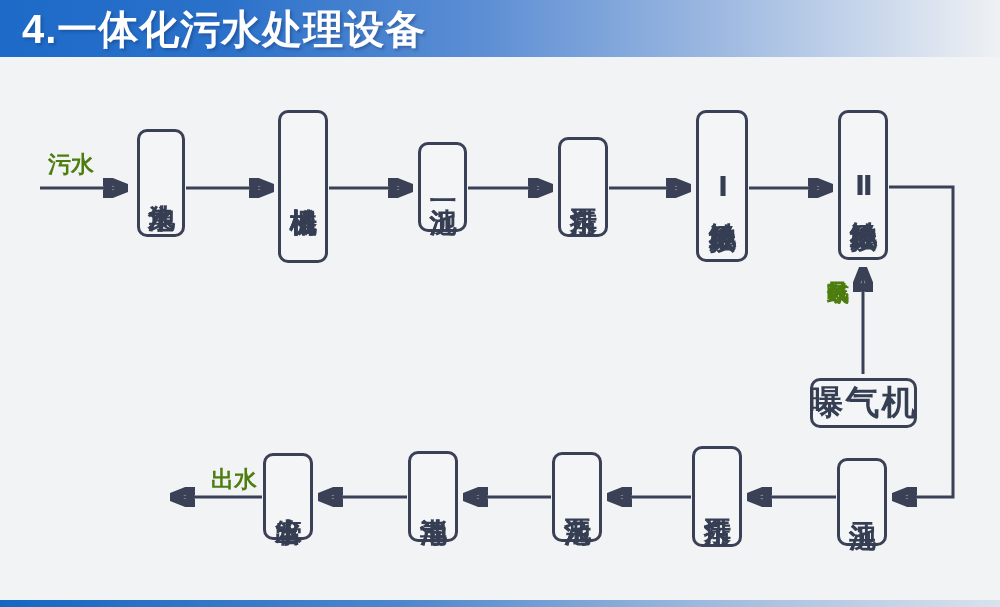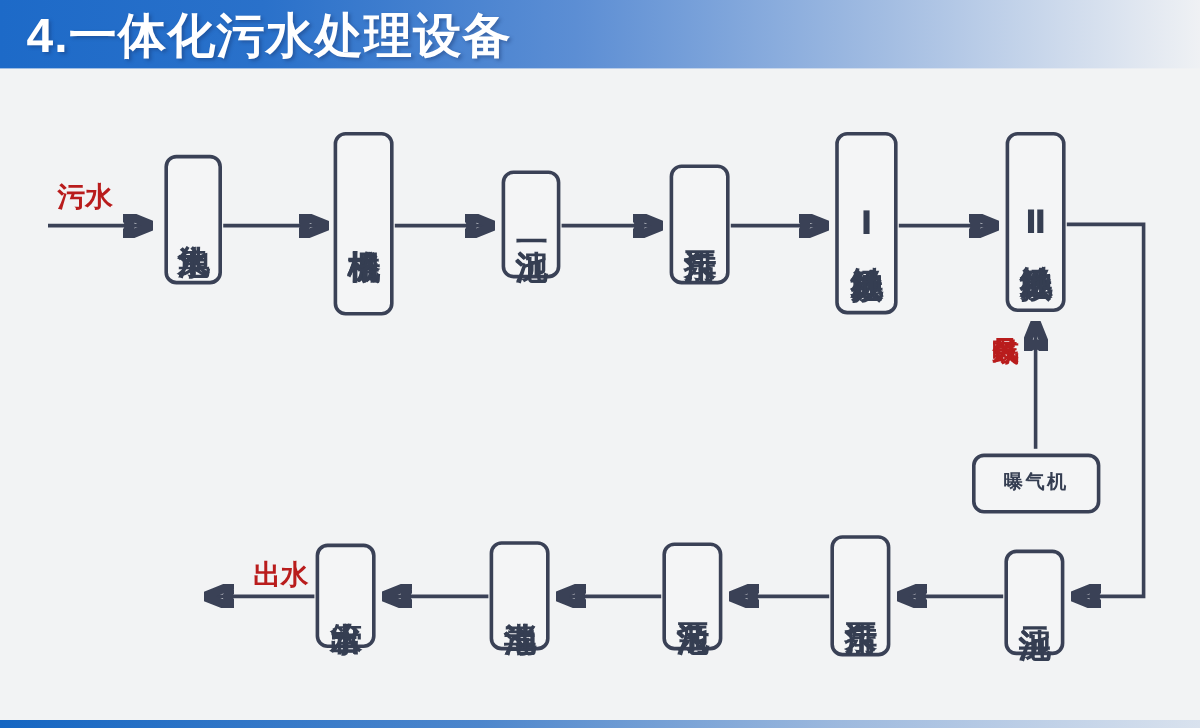--- a/index.html
+++ b/index.html
@@ -64,26 +64,26 @@
     color: #353e52;
     font-weight: 700;
     font-size: 27px;
     line-height: 1.15;
     white-space: nowrap;
   }
   .node.v span {
     writing-mode: vertical-rl;
     text-orientation: upright;
   }
-  .node.h span { font-size: 16px; letter-spacing: 2px; text-align: right; }
+  .node.h span { font-size: 34px; letter-spacing: 2px; text-align: right; }
 
   
   .flow-label {
     position: absolute;
-    color: #b91c1c;
+    color: #4d7c0f;
     font-weight: 700;
     font-size: 23px;
     white-space: nowrap;
   }
   .flow-label.v {
     writing-mode: vertical-rl;
     text-orientation: upright;
     font-size: 22px;
     line-height: 1.1;
   }

